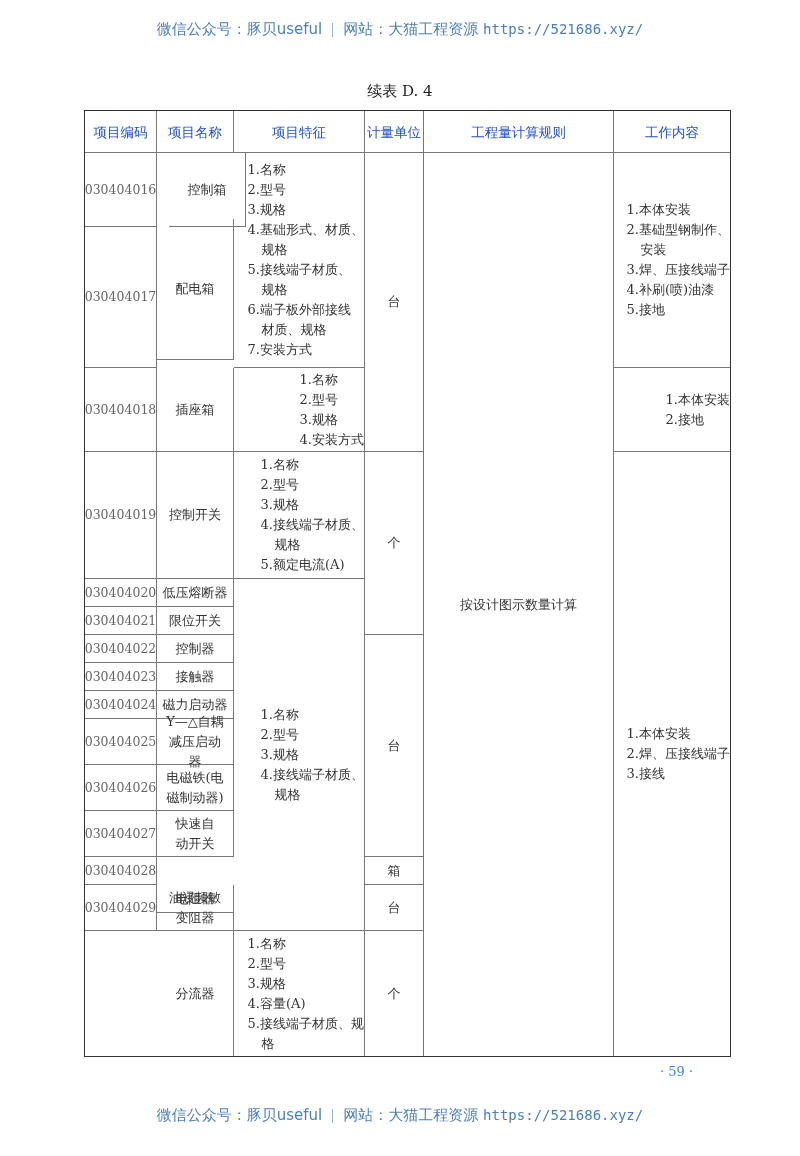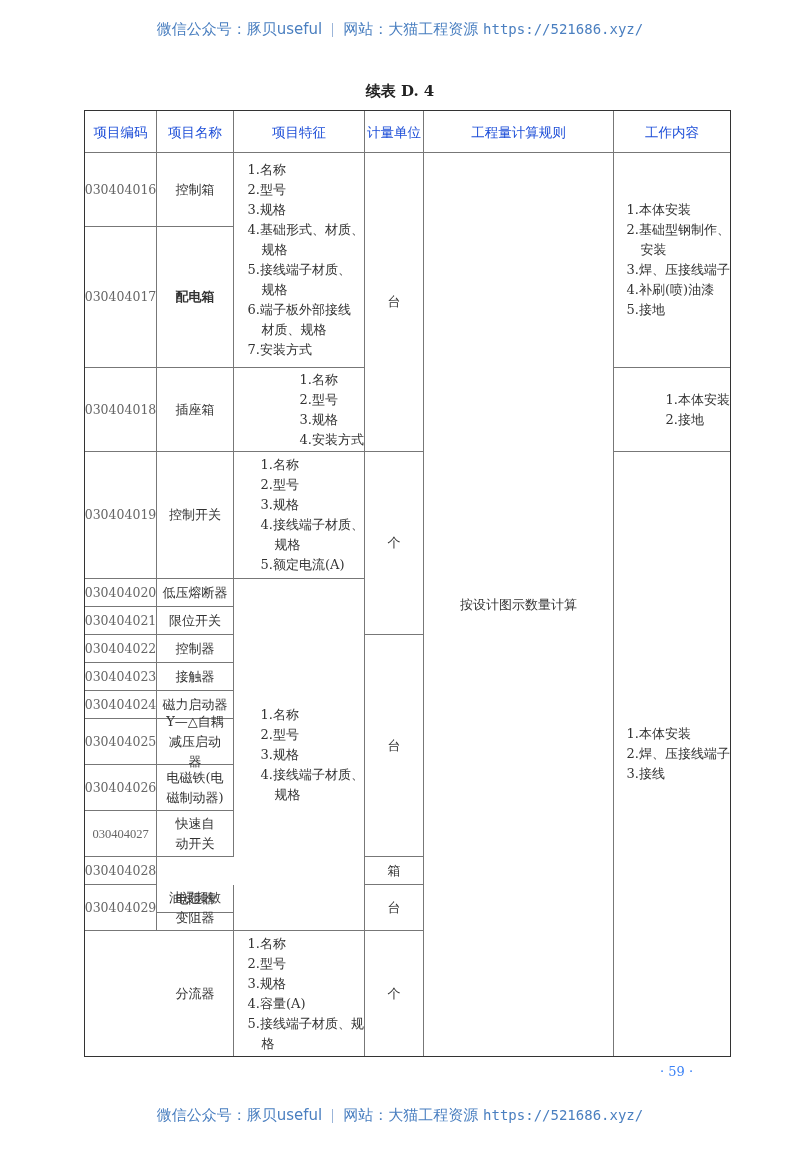--- a/index.html
+++ b/index.html
@@ -1,20 +1,20 @@
 <!DOCTYPE html>
 <html><head>
 <meta charset="utf-8">
 <style>
   html,body{margin:0;padding:0;background:#fff;}
   body{width:800px;height:1156px;position:relative;font-family:"DejaVu Serif","Liberation Serif",serif;color:#333;overflow:hidden;}
   .wm{position:absolute;left:0;width:800px;text-align:center;color:#4a7fc0;font-size:15px;font-family:"DejaVu Sans","Liberation Sans",sans-serif;}
   .wm .sep{display:inline-block;width:1px;height:14px;background:#9bb5d9;margin:0 10px;vertical-align:middle;}
   .wm .url{font-family:"DejaVu Sans Mono","Liberation Mono",monospace;font-size:14px;}
-  .title{position:absolute;top:82px;left:0;width:800px;text-align:center;font-weight:bold;font-size:15px;color:#222;}
+  .title{position:absolute;top:82px;left:0;width:800px;text-align:center;font-weight:normal;font-size:15px;color:#222;}
   .tbl{position:absolute;left:84px;top:110px;width:647px;height:947px;border:1.5px solid #333;box-sizing:border-box;}
   .cell{position:absolute;box-sizing:border-box;border-right:1px solid #777;border-bottom:1px solid #777;display:flex;align-items:center;justify-content:center;font-size:13px;line-height:20px;text-align:center;}
   .cell.left{justify-content:flex-end;text-align:left;padding-left:6px;}
   .code{color:#666;font-size:12.5px;}
   .lst{display:flex;flex-direction:column;}
   .lst span{display:block;}
   .ind{padding-left:14px;}
   .hd{font-size:13.5px;color:#1d4ed8;}
   .page{position:absolute;top:1064px;left:660px;font-size:13px;color:#3b82f6;}
 </style>
@@ -30,42 +30,42 @@
 <div class="tbl">
 
   <div class="cell hd" style="left:0;top:0;width:72px;height:42px;">项目编码</div>
   <div class="cell hd" style="left:72px;top:0;width:77px;height:42px;">项目名称</div>
   <div class="cell hd" style="left:149px;top:0;width:131px;height:42px;">项目特征</div>
   <div class="cell hd" style="left:280px;top:0;width:59px;height:42px;">计量单位</div>
   <div class="cell hd" style="left:339px;top:0;width:190px;height:42px;">工程量计算规则</div>
   <div class="cell hd" style="left:529px;top:0;width:116px;height:42px;border-right:none;">工作内容</div>
 
   <div class="cell code" style="left:0;top:42px;width:72px;height:74px;">030404016</div>
-  <div class="cell" style="left:72px;top:42px;width:77px;height:74px;">控制箱</div>
+  <div class="cell" style="left:84px;top:42px;width:77px;height:74px;">控制箱</div>
   <div class="cell code" style="left:0;top:116px;width:72px;height:141px;">030404017</div>
-  <div class="cell" style="left:72px;top:116px;width:77px;height:141px;font-weight:bold;">配电箱</div>
+  <div class="cell" style="left:72px;top:108px;width:77px;height:141px;">配电箱</div>
   <div class="cell code" style="left:0;top:257px;width:72px;height:84px;">030404018</div>
   <div class="cell" style="left:72px;top:257px;width:77px;height:84px;">插座箱</div>
   <div class="cell code" style="left:0;top:341px;width:72px;height:127px;">030404019</div>
   <div class="cell" style="left:72px;top:341px;width:77px;height:127px;">控制开关</div>
   <div class="cell code" style="left:0;top:468px;width:72px;height:28px;">030404020</div>
   <div class="cell" style="left:72px;top:468px;width:77px;height:28px;text-align:center;">低压熔断器</div>
   <div class="cell code" style="left:0;top:496px;width:72px;height:28px;">030404021</div>
   <div class="cell" style="left:72px;top:496px;width:77px;height:28px;">限位开关</div>
   <div class="cell code" style="left:0;top:524px;width:72px;height:28px;">030404022</div>
   <div class="cell" style="left:72px;top:524px;width:77px;height:28px;">控制器</div>
   <div class="cell code" style="left:0;top:552px;width:72px;height:28px;">030404023</div>
   <div class="cell" style="left:72px;top:552px;width:77px;height:28px;">接触器</div>
   <div class="cell code" style="left:0;top:580px;width:72px;height:28px;">030404024</div>
   <div class="cell" style="left:72px;top:580px;width:77px;height:28px;">磁力启动器</div>
   <div class="cell code" style="left:0;top:608px;width:72px;height:46px;">030404025</div>
   <div class="cell" style="left:72px;top:608px;width:77px;height:46px;padding:0 6px;">Y—△自耦减压启动器</div>
   <div class="cell code" style="left:0;top:654px;width:72px;height:46px;">030404026</div>
   <div class="cell" style="left:72px;top:654px;width:77px;height:46px;padding:0 6px;">电磁铁(电磁制动器)</div>
-  <div class="cell code" style="left:0;top:700px;width:72px;height:46px;font-family:Liberation Serif, serif;">030404027</div>
+  <div class="cell code" style="left:0;top:700px;width:72px;height:46px;">030404027</div>
   <div class="cell" style="left:72px;top:700px;width:77px;height:46px;padding:0 14px;">快速自动开关</div>
   <div class="cell code" style="left:0;top:746px;width:72px;height:28px;">030404028</div>
   <div class="cell" style="left:72px;top:746px;width:77px;height:28px;margin-top:28px;">电阻器</div>
   <div class="cell code" style="left:0;top:774px;width:72px;height:46px;">030404029</div>
   <div class="cell" style="left:72px;top:774px;width:77px;height:46px;padding:0 8px;">油浸频敏变阻器</div>
   <div class="cell" style="left:72px;top:820px;width:77px;height:125px;border-bottom:none;">分流器</div>
 
   <div class="cell left" style="left:149px;top:42px;width:131px;height:215px;">
     <div class="lst">
       <span>1.名称</span>

